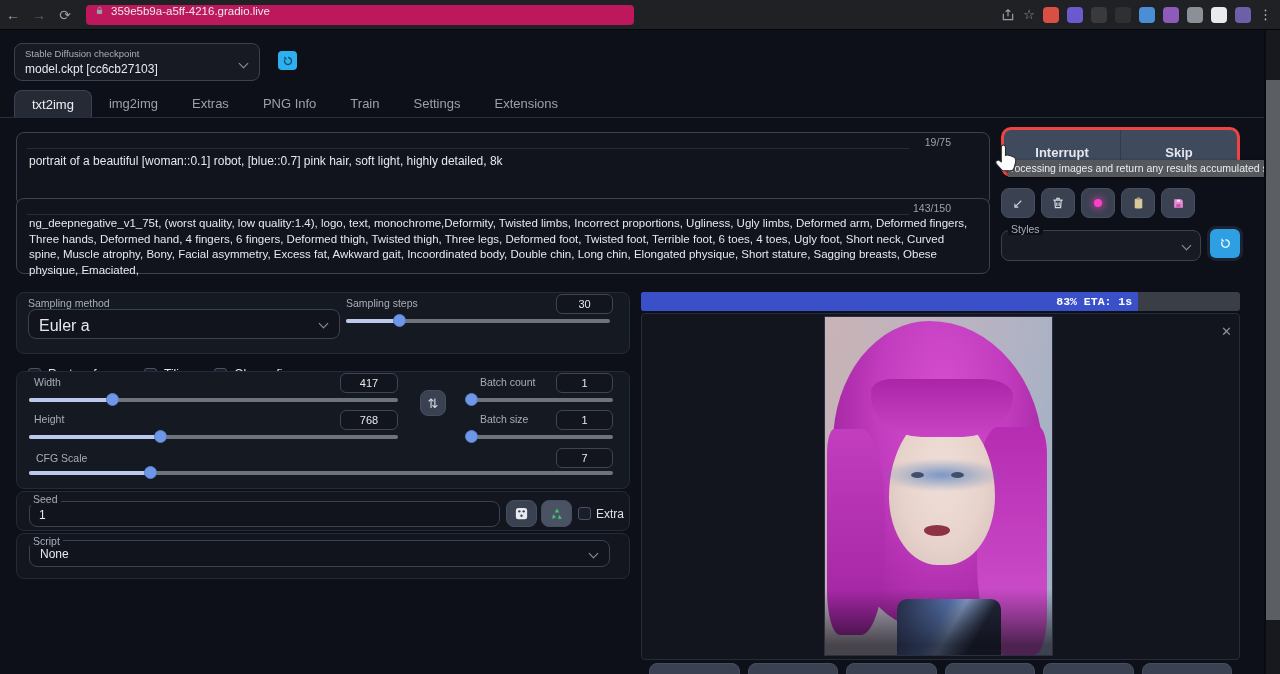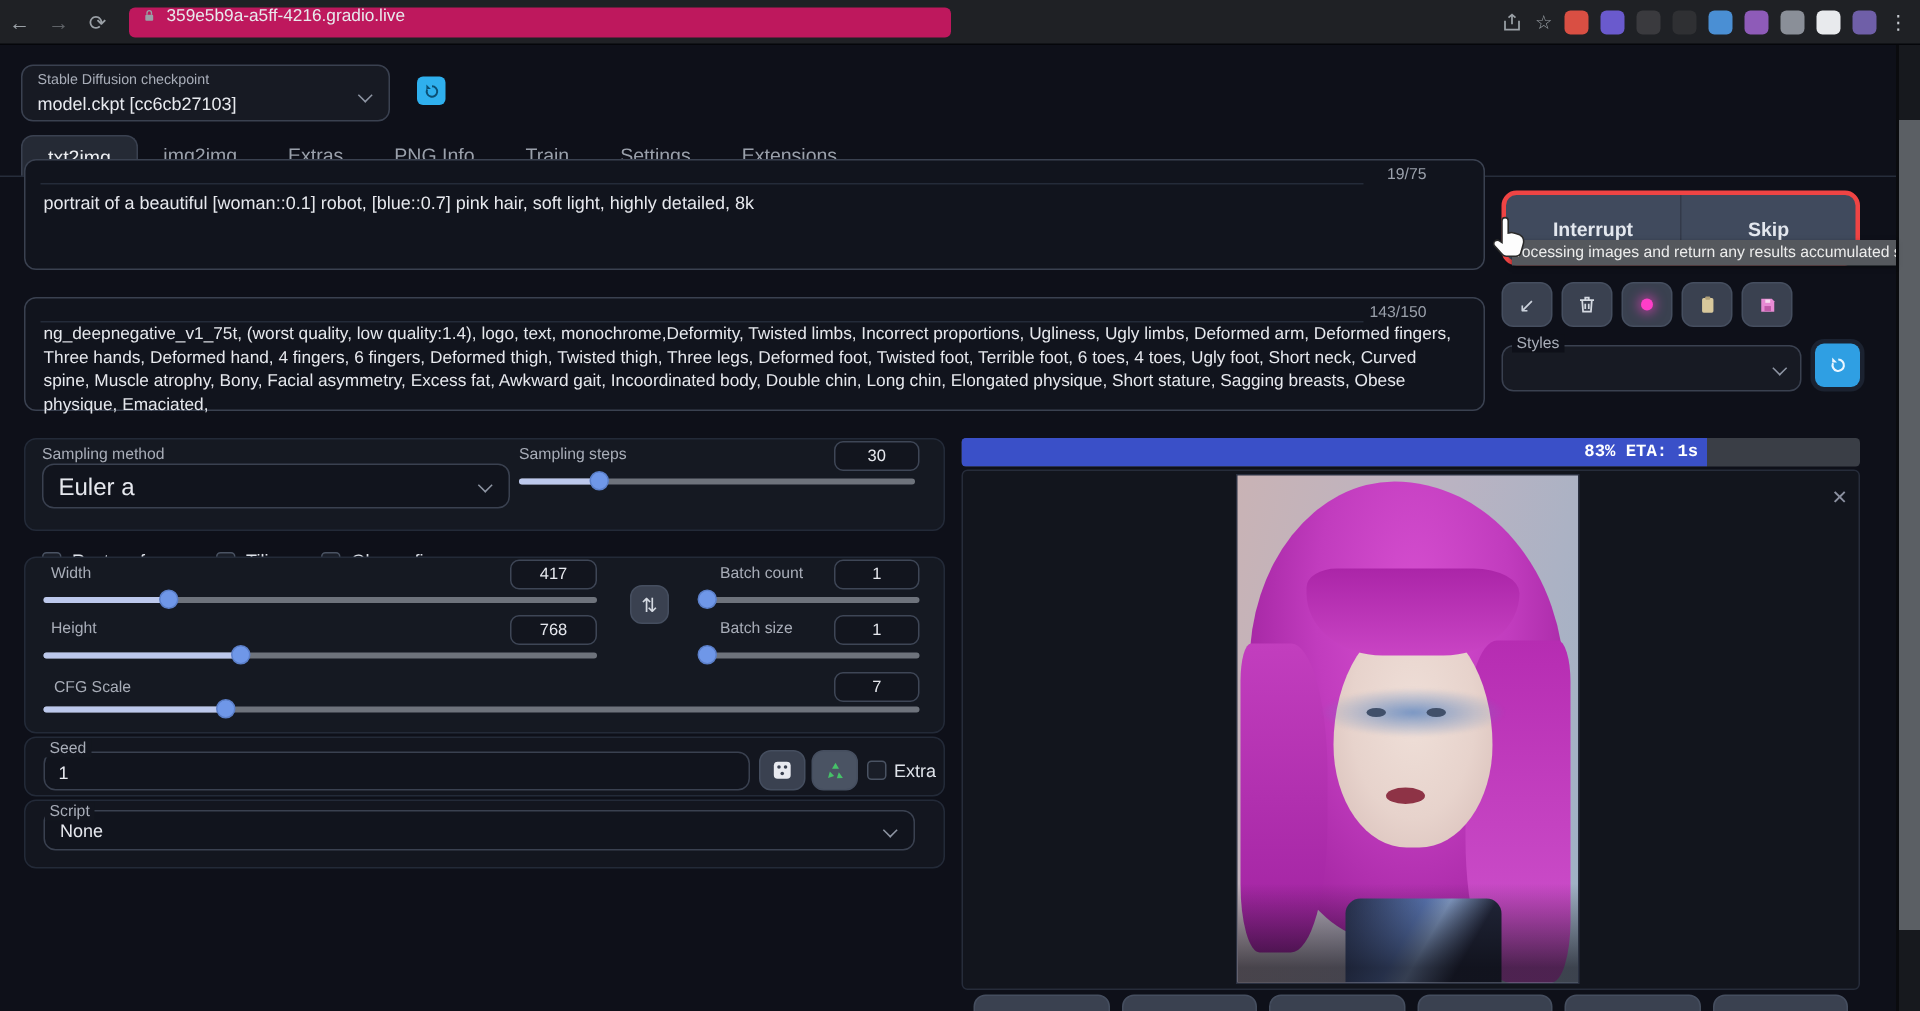--- a/index.html
+++ b/index.html
@@ -157,21 +157,21 @@
     <div class="tab sel">txt2img</div>
     <div class="tab">img2img</div>
     <div class="tab">Extras</div>
     <div class="tab">PNG Info</div>
     <div class="tab">Train</div>
     <div class="tab">Settings</div>
     <div class="tab">Extensions</div>
   </div>
   <div class="abs tabline"></div>
 
-  <div class="abs pbox" style="left:16px;top:76px;width:974px;height:74px">
+  <div class="abs pbox" style="left:16px;top:102px;width:974px;height:74px">
     <div class="phead"></div>
     <div class="pcounter">19/75</div>
     <div class="ptext" style="top:21px;font-size:12px">portrait of a beautiful [woman::0.1] robot, [blue::0.7] pink hair, soft light, highly detailed, 8k</div>
   </div>
 
   <div class="abs pbox" style="left:16px;top:168px;width:974px;height:76px">
     <div class="phead"></div>
     <div class="pcounter">143/150</div>
     <div class="ptext" style="top:17px;font-size:11.5px;line-height:15.5px">ng_deepnegative_v1_75t, (worst quality, low quality:1.4), logo, text, monochrome,Deformity, Twisted limbs, Incorrect proportions, Ugliness, Ugly limbs, Deformed arm, Deformed fingers, Three hands, Deformed hand, 4 fingers, 6 fingers, Deformed thigh, Twisted thigh, Three legs, Deformed foot, Twisted foot, Terrible foot, 6 toes, 4 toes, Ugly foot, Short neck, Curved spine, Muscle atrophy, Bony, Facial asymmetry, Excess fat, Awkward gait, Incoordinated body, Double chin, Long chin, Elongated physique, Short stature, Sagging breasts, Obese physique, Emaciated,</div>
   </div>

